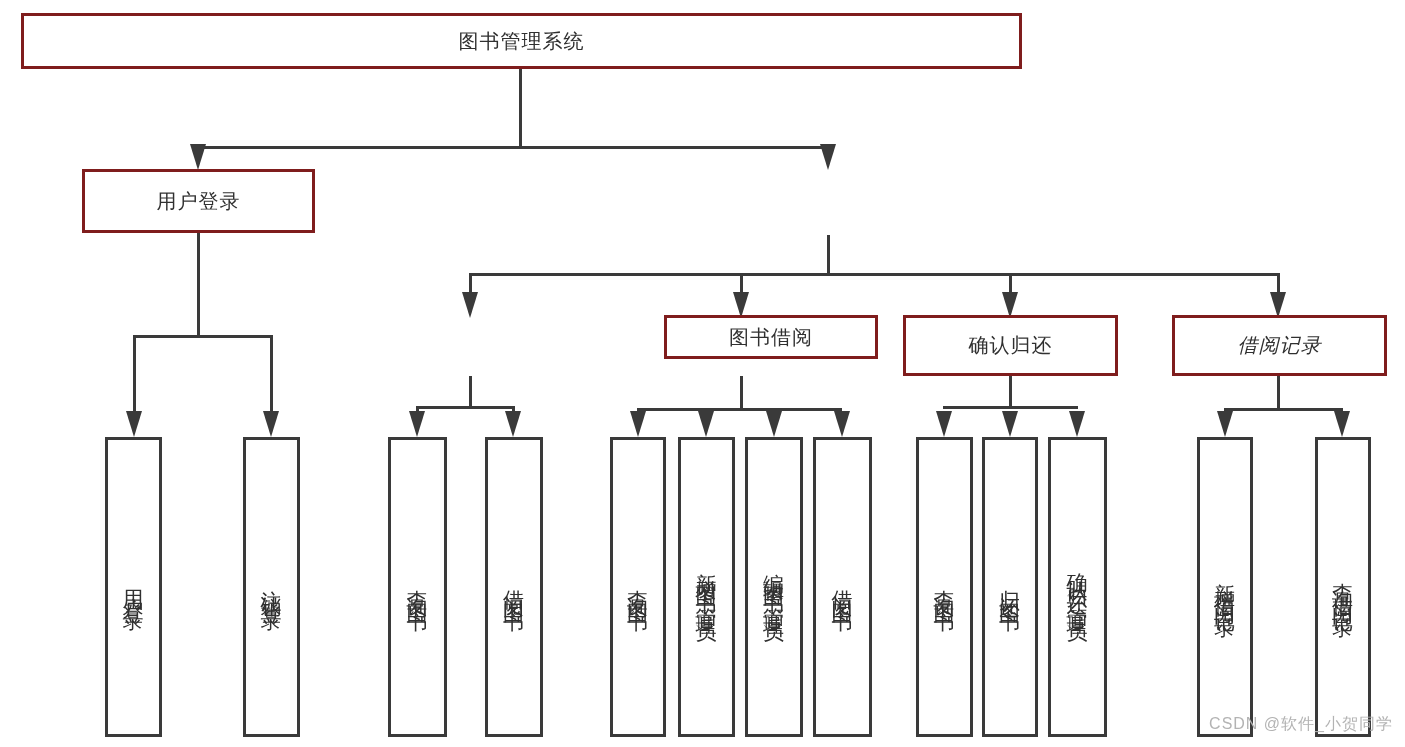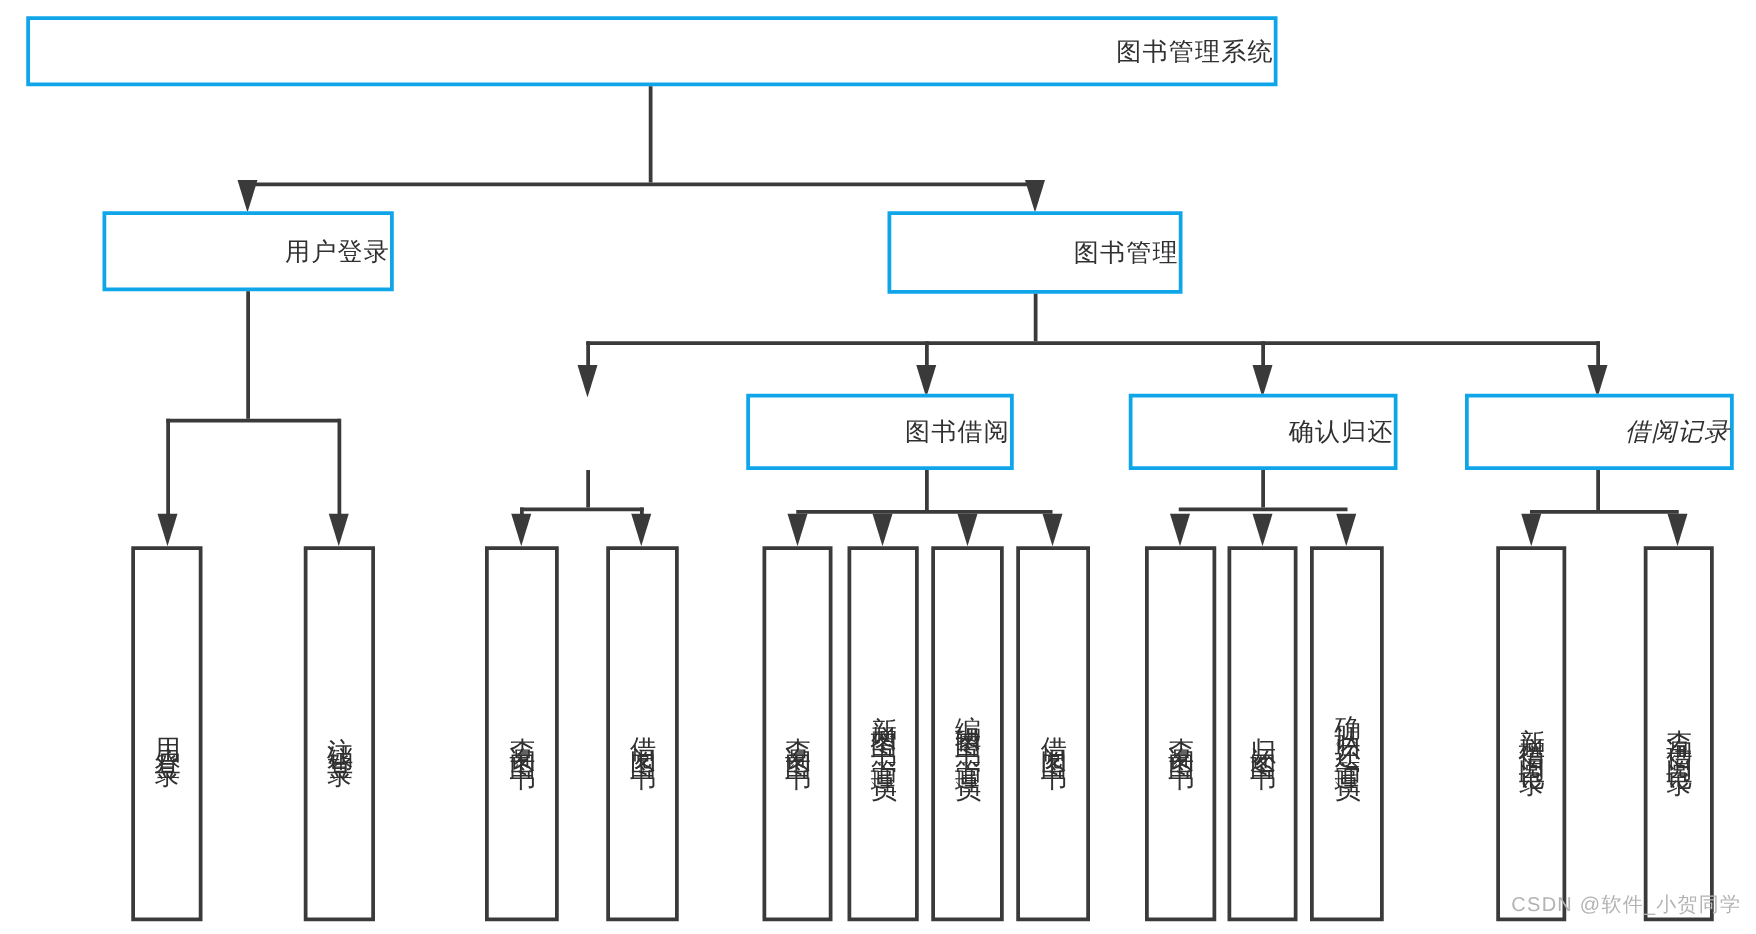--- a/index.html
+++ b/index.html
@@ -1,20 +1,20 @@
 <!DOCTYPE html>
 <html><head>
 <meta charset="utf-8">
 <style>
   html,body{margin:0;padding:0;background:#ffffff;}
   body{width:1405px;height:747px;overflow:hidden;position:relative;
        font-family:"Liberation Sans","DejaVu Sans",sans-serif;}
   .canvas{position:absolute;left:0;top:0;width:1405px;height:747px;background:#ffffff;}
-  .box{position:absolute;box-sizing:border-box;border:3px solid #0ea5e9;background:#ffffff;
-       display:flex;align-items:center;justify-content:flex-end;}
+  .box{position:absolute;box-sizing:border-box;border:3px solid #7f1d1d;background:#ffffff;
+       display:flex;align-items:center;justify-content:center;}
   .box .lbl{font-size:20px;color:#303030;letter-spacing:1px;white-space:nowrap;}
   .leaf{position:absolute;box-sizing:border-box;border:3px solid #3a3a3a;background:#ffffff;
         top:437px;height:300px;display:flex;align-items:center;justify-content:center;}
   .vtext{writing-mode:vertical-rl;text-orientation:mixed;font-size:21px;color:#303030;
          letter-spacing:7px;line-height:1;white-space:nowrap;}
   .vline{position:absolute;width:3px;background:#3a3a3a;}
   .hline{position:absolute;height:3px;background:#3a3a3a;}
   .arr{position:absolute;width:0;height:0;
        border-left:8px solid transparent;border-right:8px solid transparent;
        border-top:26px solid #3a3a3a;}
@@ -31,43 +31,40 @@
   </div>
 
   <div class="vline" style="left:519px;top:69px;height:77px;"></div>
   <div class="hline" style="left:197px;top:146px;width:634px;"></div>
   <div class="arr" style="left:190px;top:144px;"></div>
   <div class="arr" style="left:820px;top:144px;"></div>
 
   <div class="box" style="left:82px;top:169px;width:233px;height:64px;">
     <span class="lbl">用户登录</span>
   </div>
-  <div class="box" style="left:710px;top:169px;width:236px;height:66px;">
-    <span class="lbl">图书管理</span>
-  </div>
 
   <div class="vline" style="left:197px;top:233px;height:102px;"></div>
   <div class="hline" style="left:133px;top:335px;width:139px;"></div>
   <div class="vline" style="left:133px;top:335px;height:78px;"></div>
   <div class="vline" style="left:270px;top:335px;height:78px;"></div>
   <div class="arr" style="left:126px;top:411px;"></div>
   <div class="arr" style="left:263px;top:411px;"></div>
 
   <div class="vline" style="left:827px;top:235px;height:38px;"></div>
   <div class="hline" style="left:469px;top:273px;width:811px;"></div>
   <div class="vline" style="left:469px;top:273px;height:22px;"></div>
   <div class="vline" style="left:740px;top:273px;height:22px;"></div>
   <div class="vline" style="left:1009px;top:273px;height:22px;"></div>
   <div class="vline" style="left:1277px;top:273px;height:22px;"></div>
   <div class="arr" style="left:462px;top:292px;"></div>
   <div class="arr" style="left:733px;top:292px;"></div>
   <div class="arr" style="left:1002px;top:292px;"></div>
   <div class="arr" style="left:1270px;top:292px;"></div>
 
-  <div class="box" style="left:597px;top:315px;width:214px;height:61px;">
+  <div class="box" style="left:664px;top:315px;width:214px;height:44px;">
     <span class="lbl">图书借阅</span>
   </div>
   <div class="box" style="left:903px;top:315px;width:215px;height:61px;">
     <span class="lbl">确认归还</span>
   </div>
   <div class="box" style="left:1172px;top:315px;width:215px;height:61px;font-style:italic;">
     <span class="lbl">借阅记录</span>
   </div>
 
   <div class="vline" style="left:469px;top:376px;height:30px;"></div>

